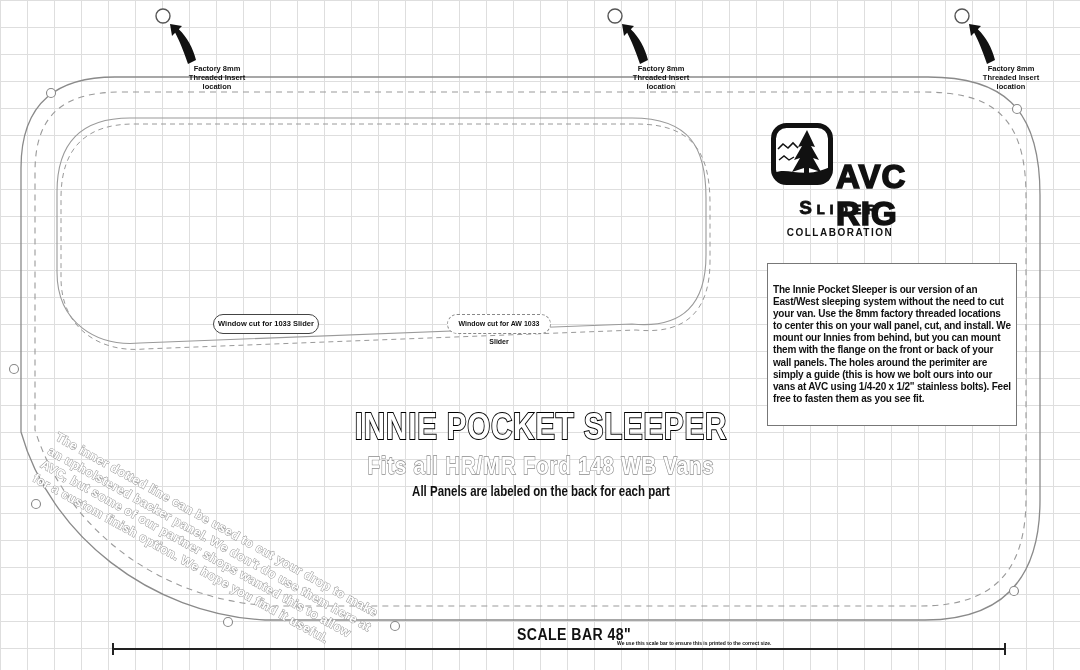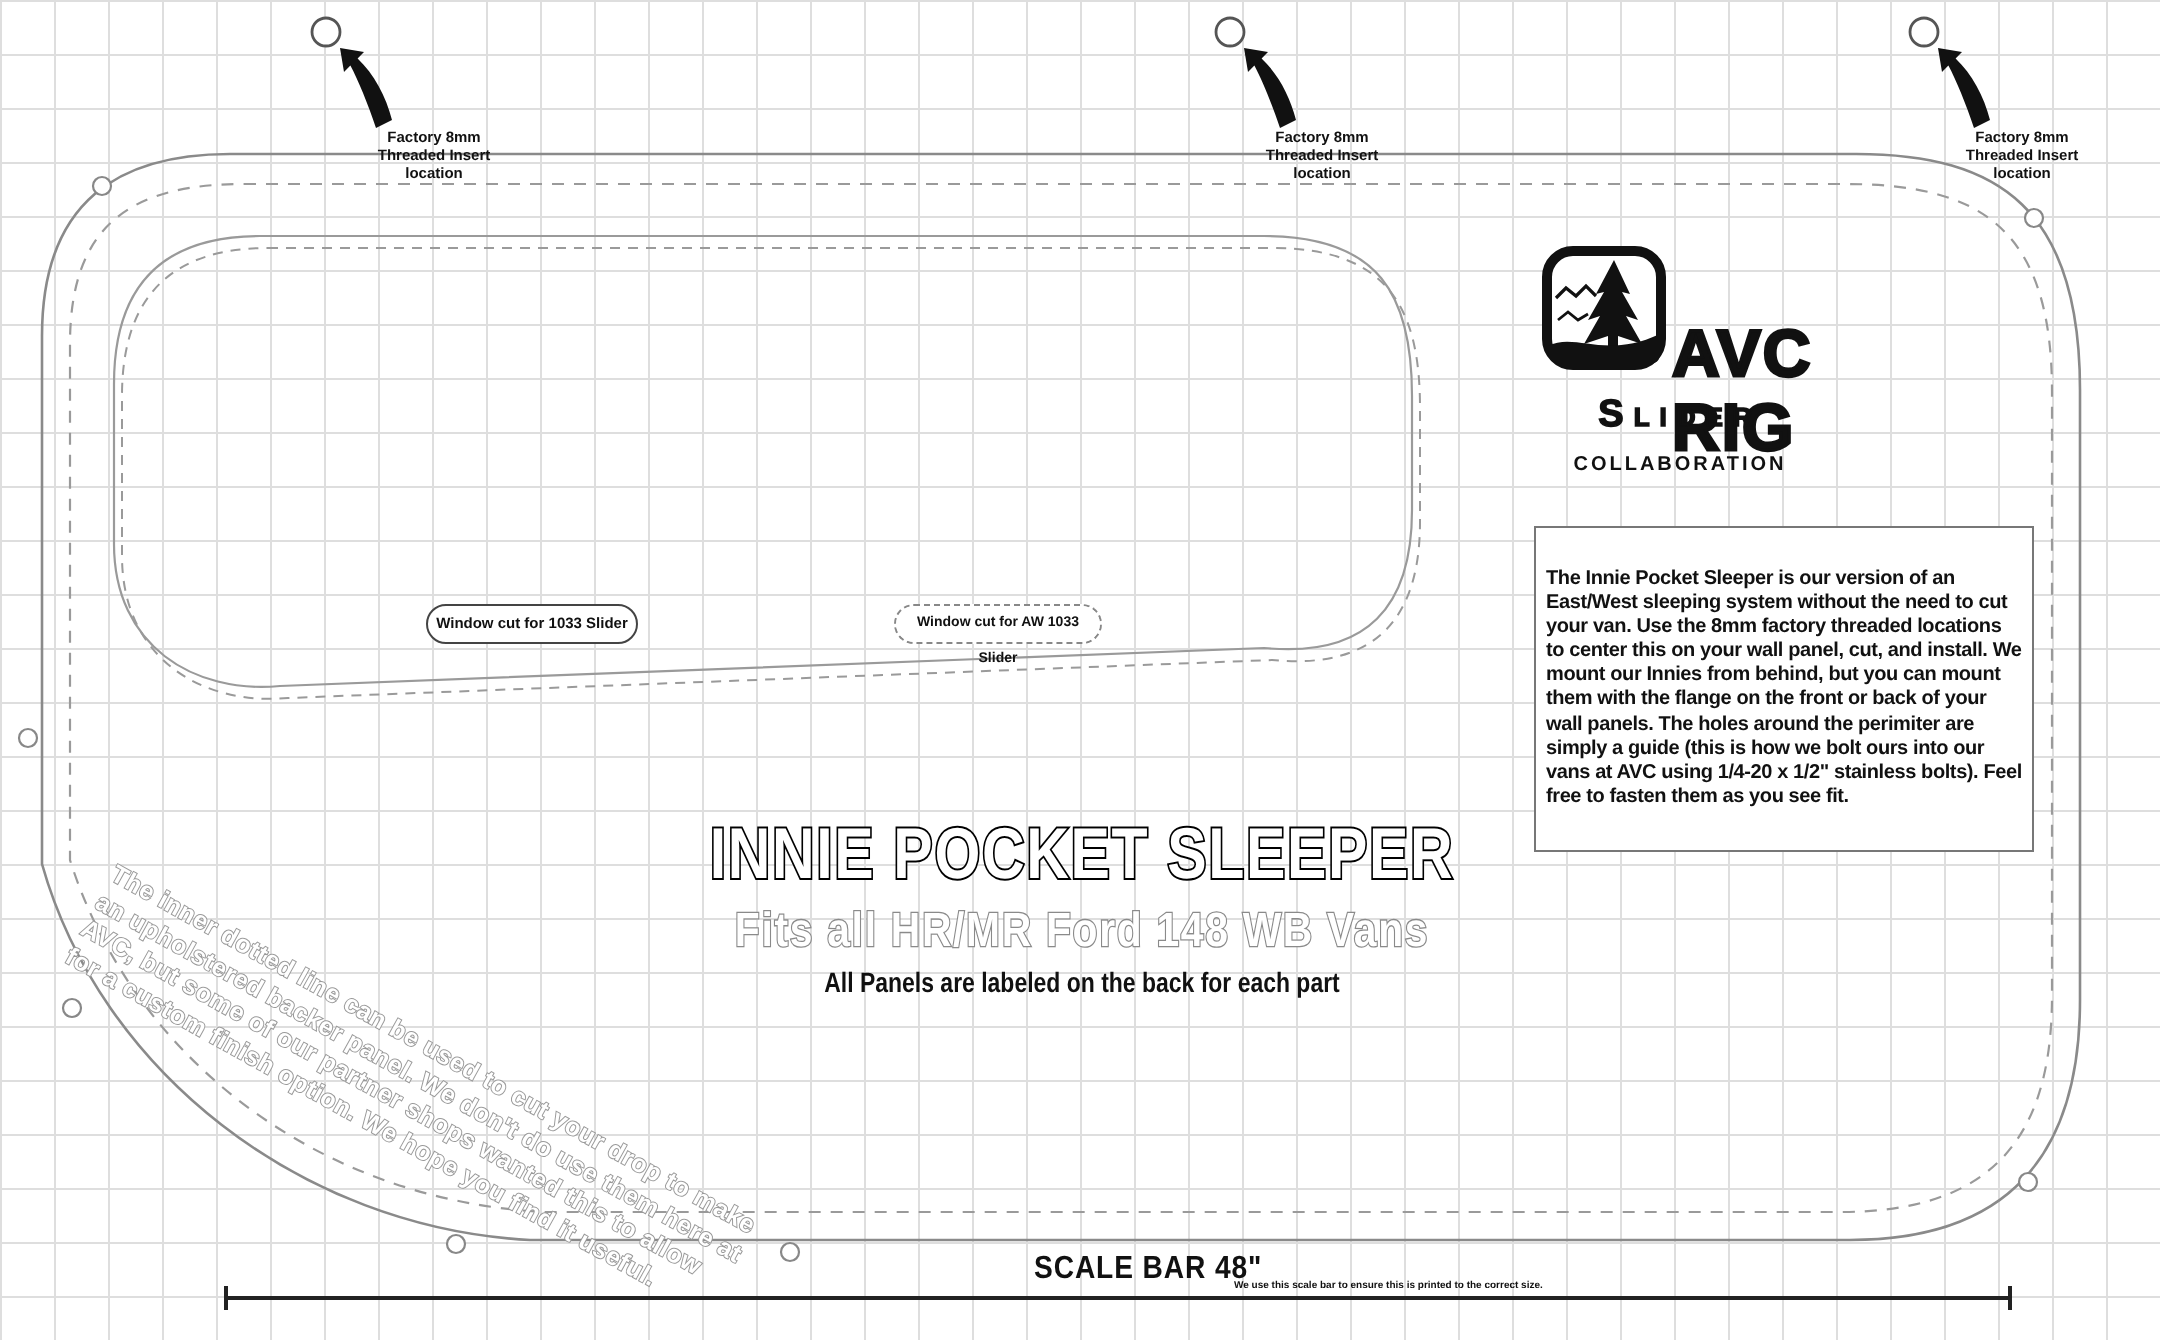--- a/index.html
+++ b/index.html
@@ -33,21 +33,21 @@
   .ttl{position:absolute;left:541px;white-space:nowrap;font-weight:bold;text-align:center;}
   .ttl-main{top:406px;font-size:36px;letter-spacing:1px;color:#fff;
       -webkit-text-stroke:2px #000;paint-order:stroke fill;
       transform:translateX(-50%) scaleX(0.82);}
   .ttl-sub{top:452px;font-size:24px;letter-spacing:1px;color:#fff;
       -webkit-text-stroke:1.3px #8a8a8a;paint-order:stroke fill;
       transform:translateX(-50%) scaleX(0.85);}
   .ttl-note{top:483px;font-size:14px;color:#111;
       transform:translateX(-50%) scaleX(0.82);}
   
-  .pill{position:absolute;top:302px;height:18px;border-radius:10px;background:#fff;
+  .pill{position:absolute;top:314px;height:18px;border-radius:10px;background:#fff;
       font-size:7.5px;font-weight:bold;line-height:18px;text-align:center;color:#111;}
   .pill1{left:213px;width:104px;border:1.2px solid #444;}
   .pill2{left:447px;width:102px;border:1.2px dashed #888;font-size:7px;}
   
   .rnote{position:absolute;left:60px;top:430px;transform:rotate(29deg);
       transform-origin:0 0;font-weight:bold;font-size:12.5px;line-height:15.5px;
       letter-spacing:0.3px;color:#fff;-webkit-text-stroke:1px #999;
       paint-order:stroke fill;white-space:nowrap;}
   
   .sb-label{position:absolute;left:517px;top:626px;font-size:16px;font-weight:bold;

